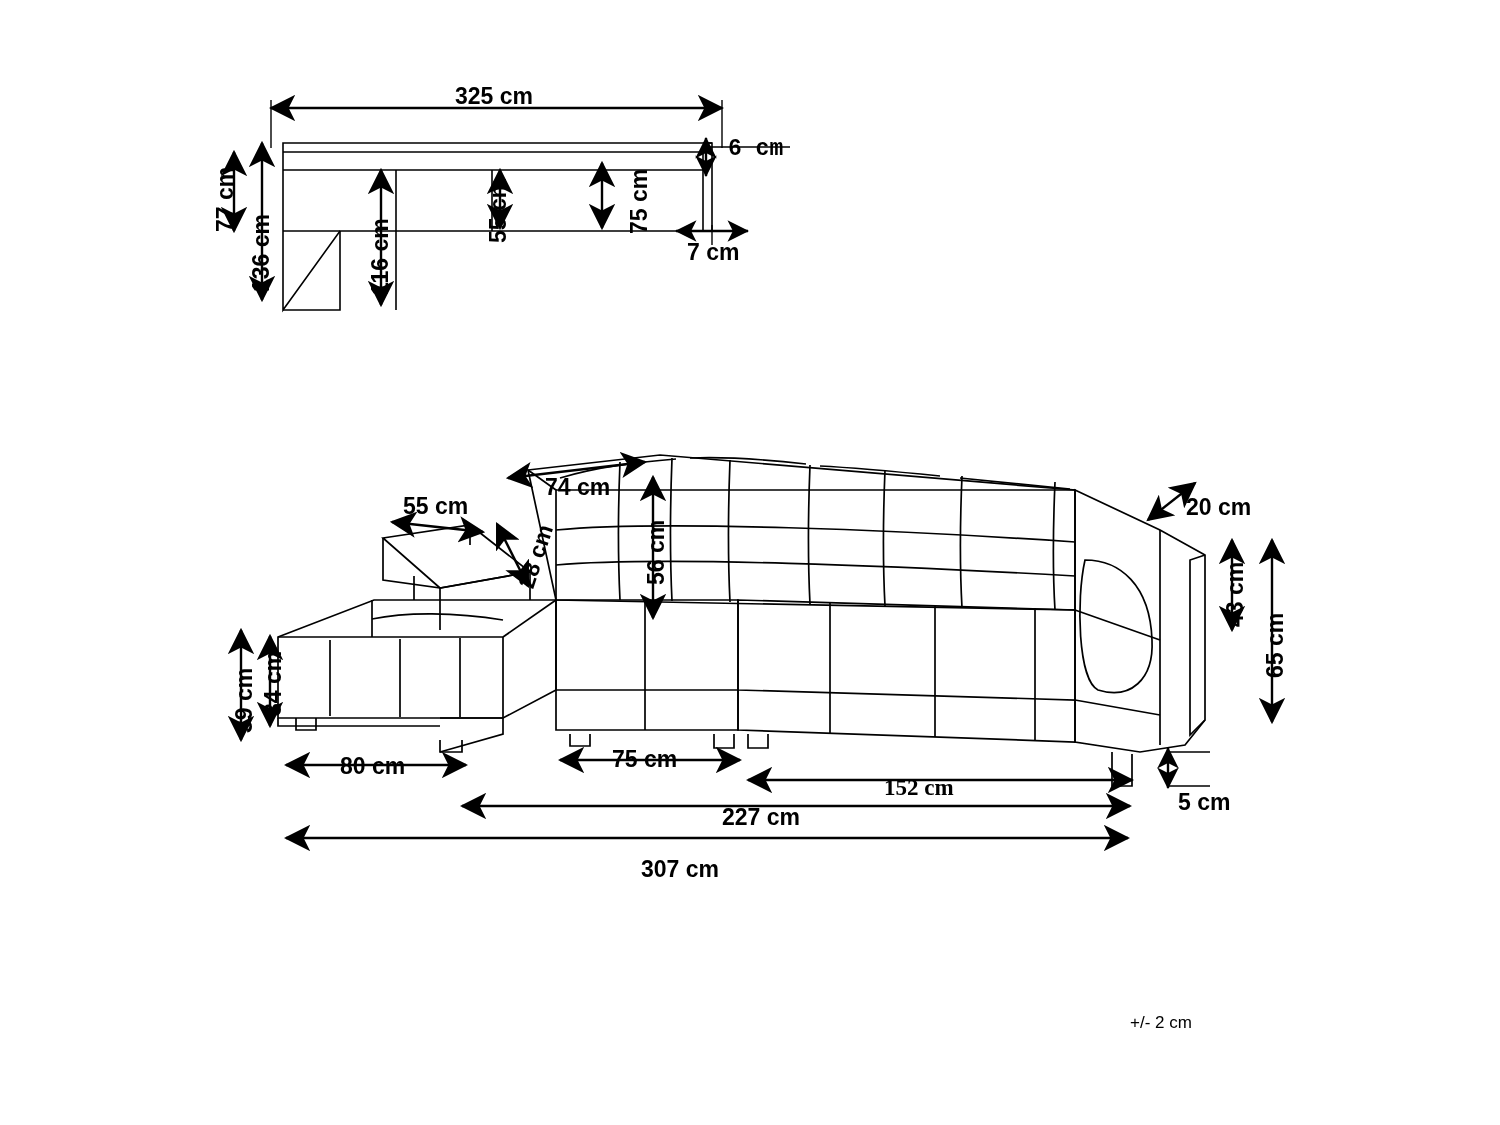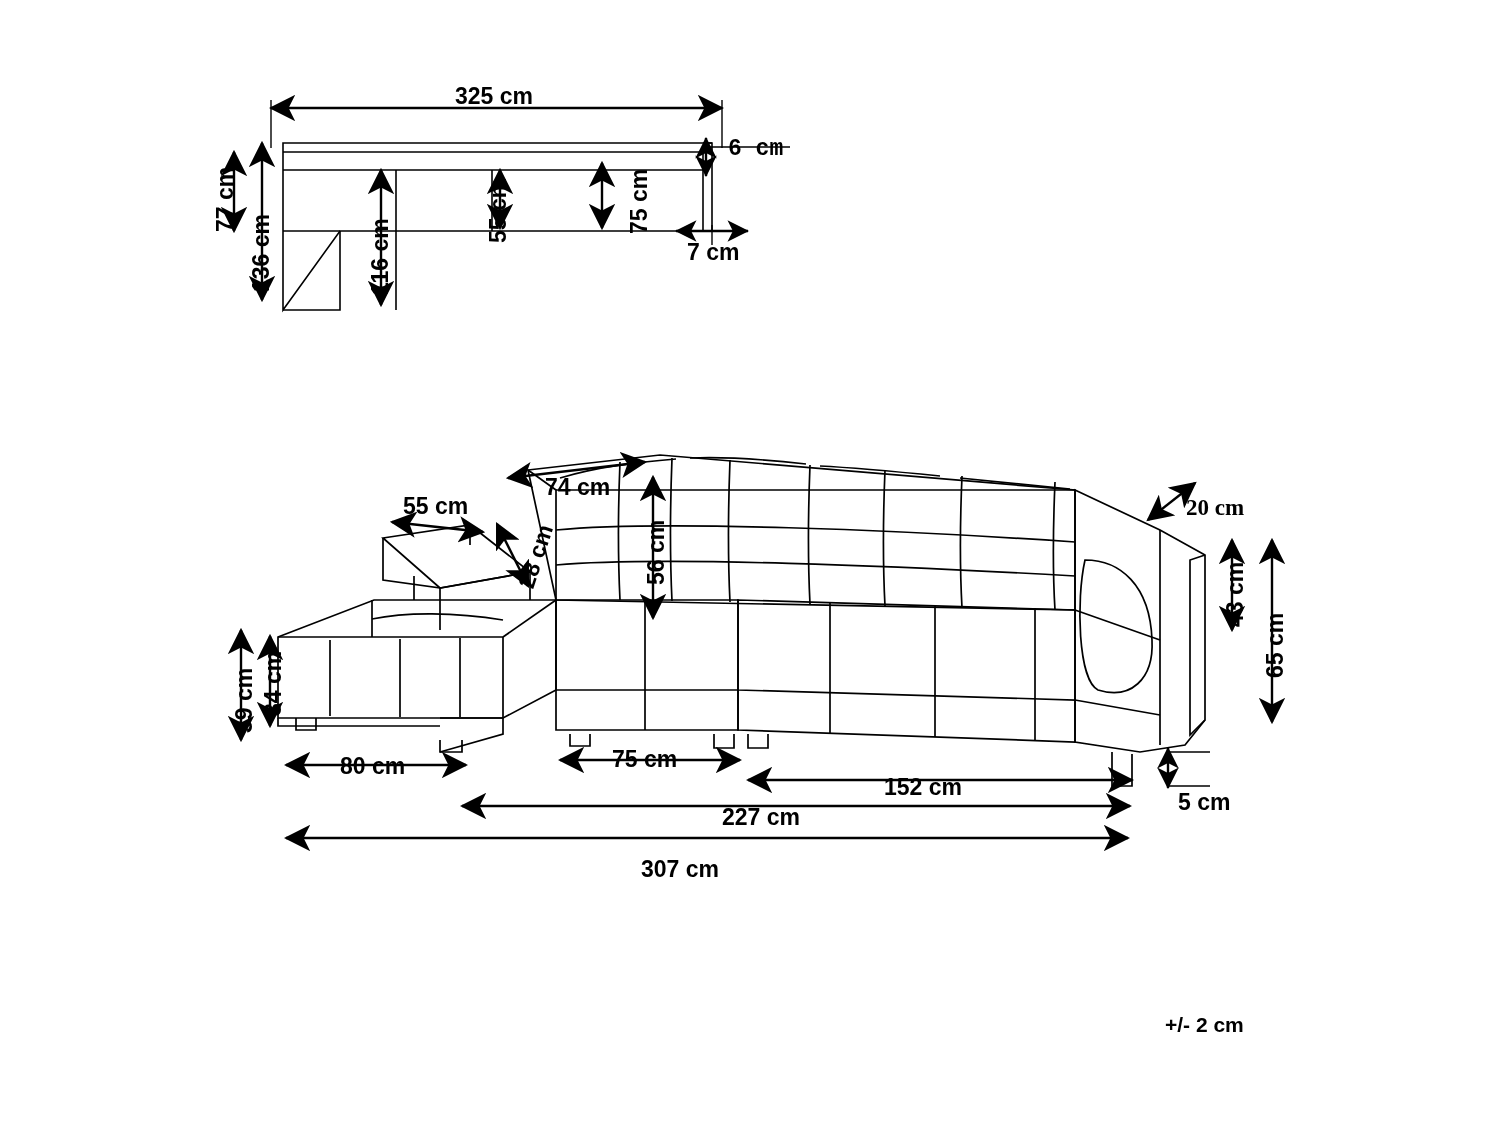--- a/index.html
+++ b/index.html
@@ -35,25 +35,24 @@
     white-space: nowrap;
     line-height: 1;
   }
   .vert {
     transform-origin: left top;
     transform: rotate(-90deg);
   }
   .tol {
     position: absolute;
     font-family: "Liberation Sans", sans-serif;
-    font-weight: bold;
-    font-size: 21px;
+    font-weight: normal;
+    font-size: 17px;
     color: #000000;
     white-space: nowrap;
-    margin-left: 35px;
   }
 </style>
 </head>
 <body>
 
 <div id="stage">
 
   <svg class="drawing" viewBox="0 0 1500 1125">
     <defs>
       <marker id="ah" viewBox="0 0 12 12" refX="11" refY="6" markerWidth="11" markerHeight="11" orient="auto-start-reverse">
@@ -208,26 +207,26 @@
   <div class="dimlabel vert" style="left:369px; top:295px;">116 cm</div>
   <div class="dimlabel vert" style="left:487px; top:243px;">55 cm</div>
   <div class="dimlabel vert" style="left:628px; top:234px;">75 cm</div>
   <div class="dimlabel" style="left:728px; top:138px;font-family:Liberation Mono, monospace;">6 cm</div>
   <div class="dimlabel" style="left:687px; top:241px;">7 cm</div>
 
   <div class="dimlabel" style="left:545px; top:447px;margin-top:29px;">74 cm</div>
   <div class="dimlabel" style="left:403px; top:495px;">55 cm</div>
   <div class="dimlabel vert" style="left:515px; top:584px; transform: rotate(-72deg);">28 cm</div>
   <div class="dimlabel vert" style="left:645px; top:585px;">56 cm</div>
-  <div class="dimlabel" style="left:1186px; top:496px;font-family:Liberation Serif, serif;">20 cm</div>
+  <div class="dimlabel" style="left:1186px; top:496px;">20 cm</div>
   <div class="dimlabel vert" style="left:1224px; top:627px;">43 cm</div>
   <div class="dimlabel vert" style="left:1264px; top:678px;">65 cm</div>
   <div class="dimlabel vert" style="left:233px; top:733px;">39 cm</div>
   <div class="dimlabel vert" style="left:262px; top:716px;">34 cm</div>
   <div class="dimlabel" style="left:340px; top:755px;">80 cm</div>
   <div class="dimlabel" style="left:612px; top:748px;">75 cm</div>
-  <div class="dimlabel" style="left:884px; top:776px;">152 cm</div>
+  <div class="dimlabel" style="left:884px; top:776px;font-family:Liberation Serif, serif;">152 cm</div>
   <div class="dimlabel" style="left:722px; top:806px;">227 cm</div>
   <div class="dimlabel" style="left:641px; top:834px;margin-top:24px;">307 cm</div>
   <div class="dimlabel" style="left:1178px; top:791px;">5 cm</div>
 
   <div class="tol" style="left:1130px; top:1013px;">+/- 2 cm</div>
 </div>
 
 </body></html>

